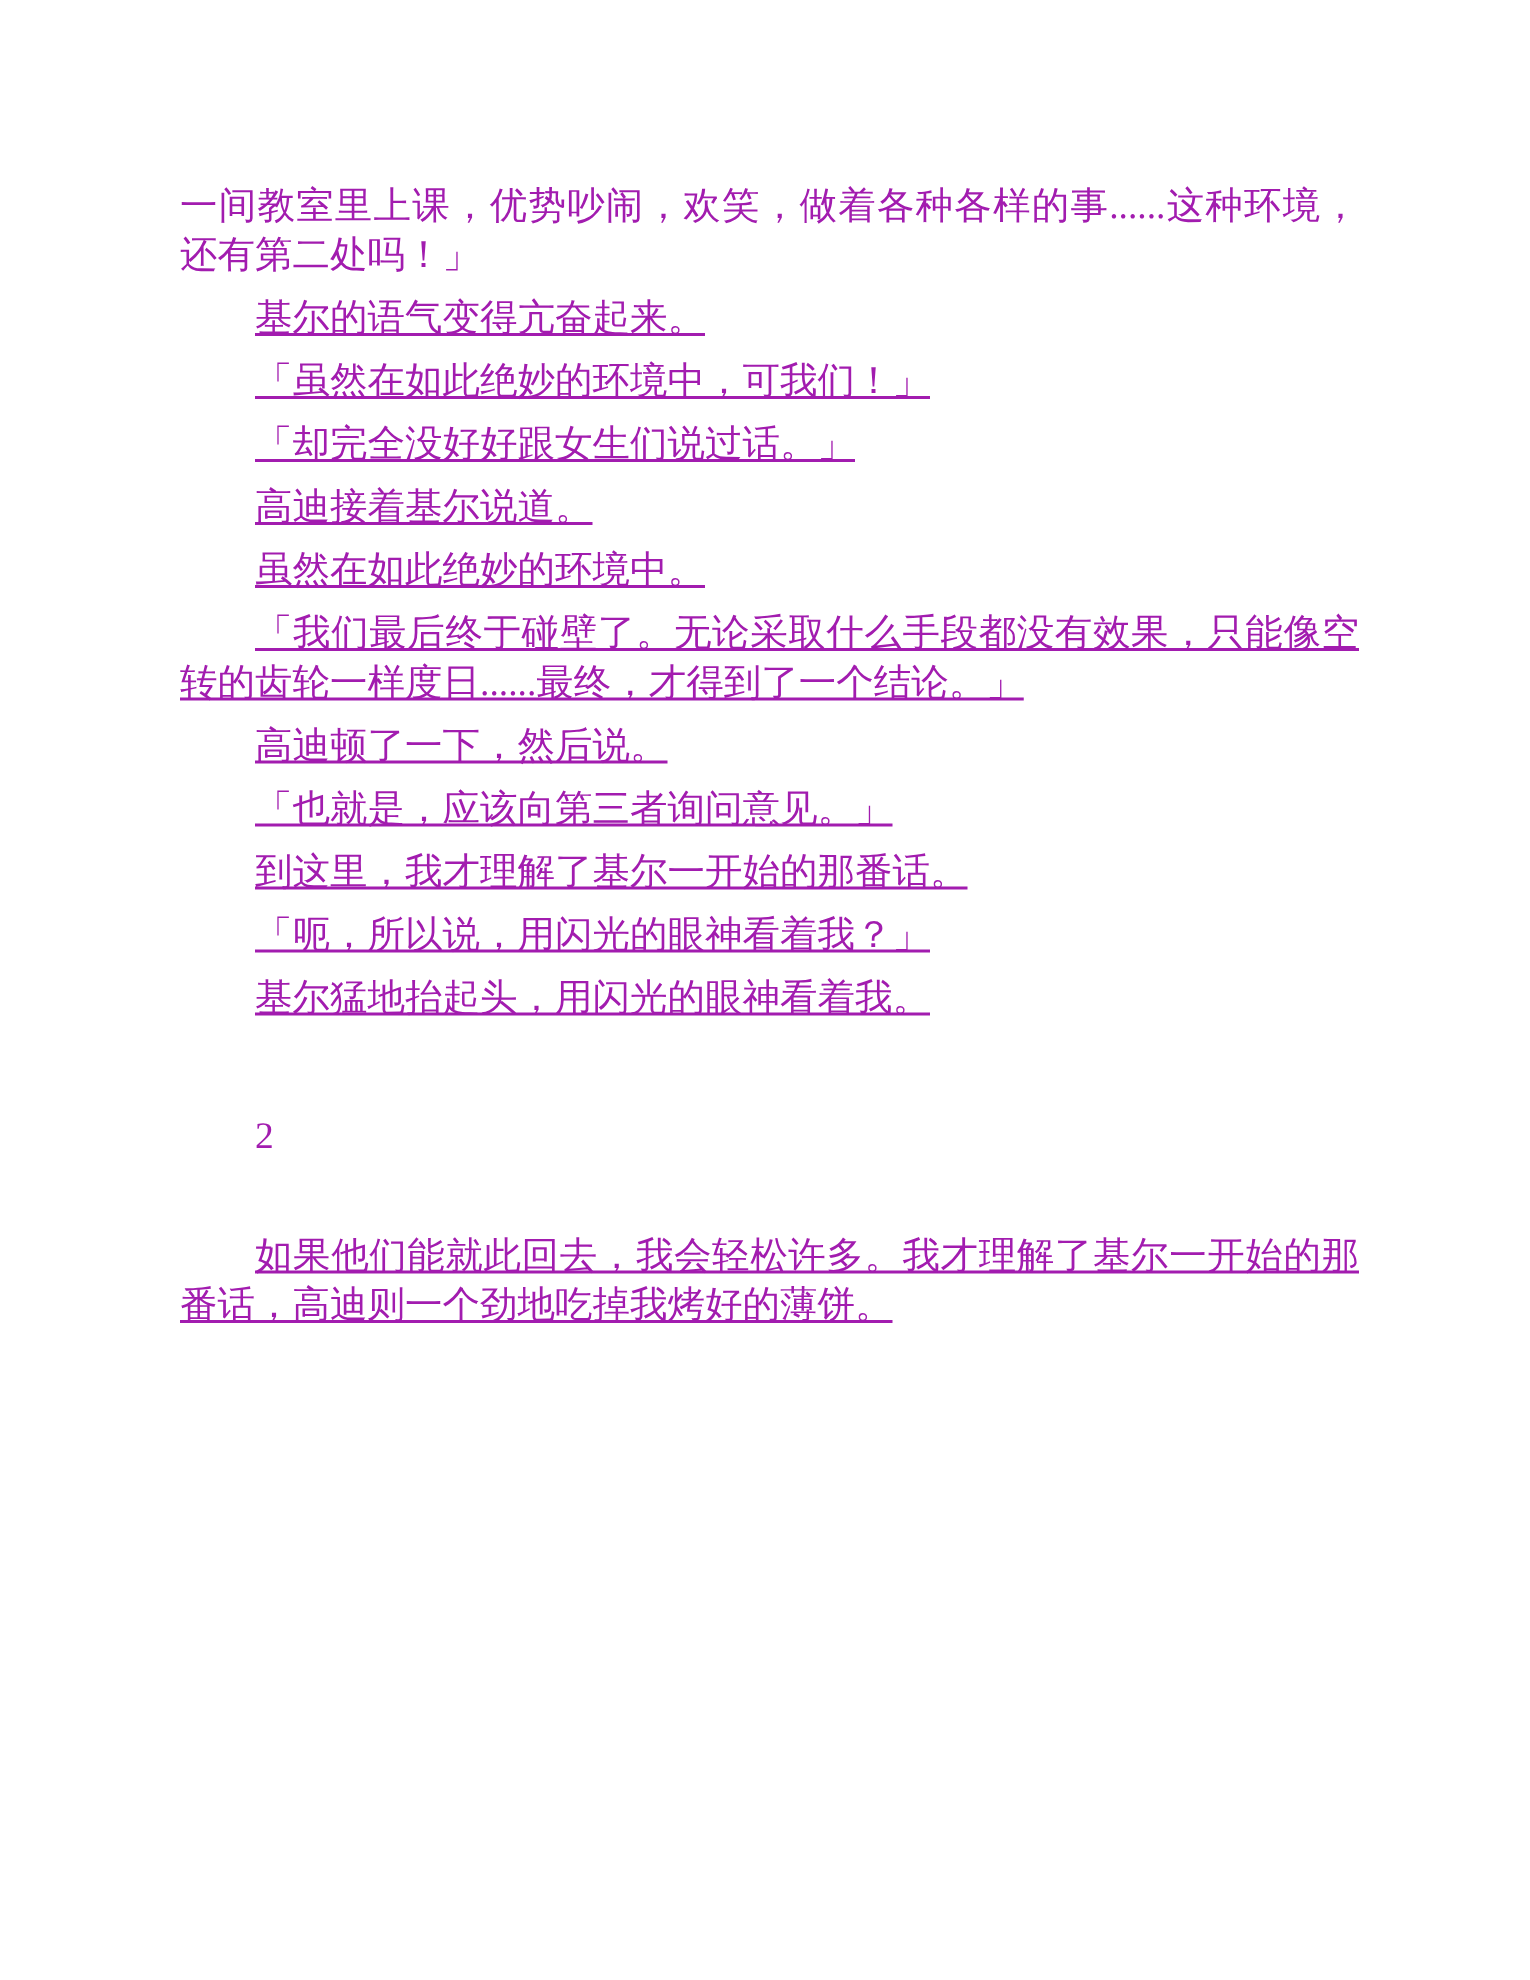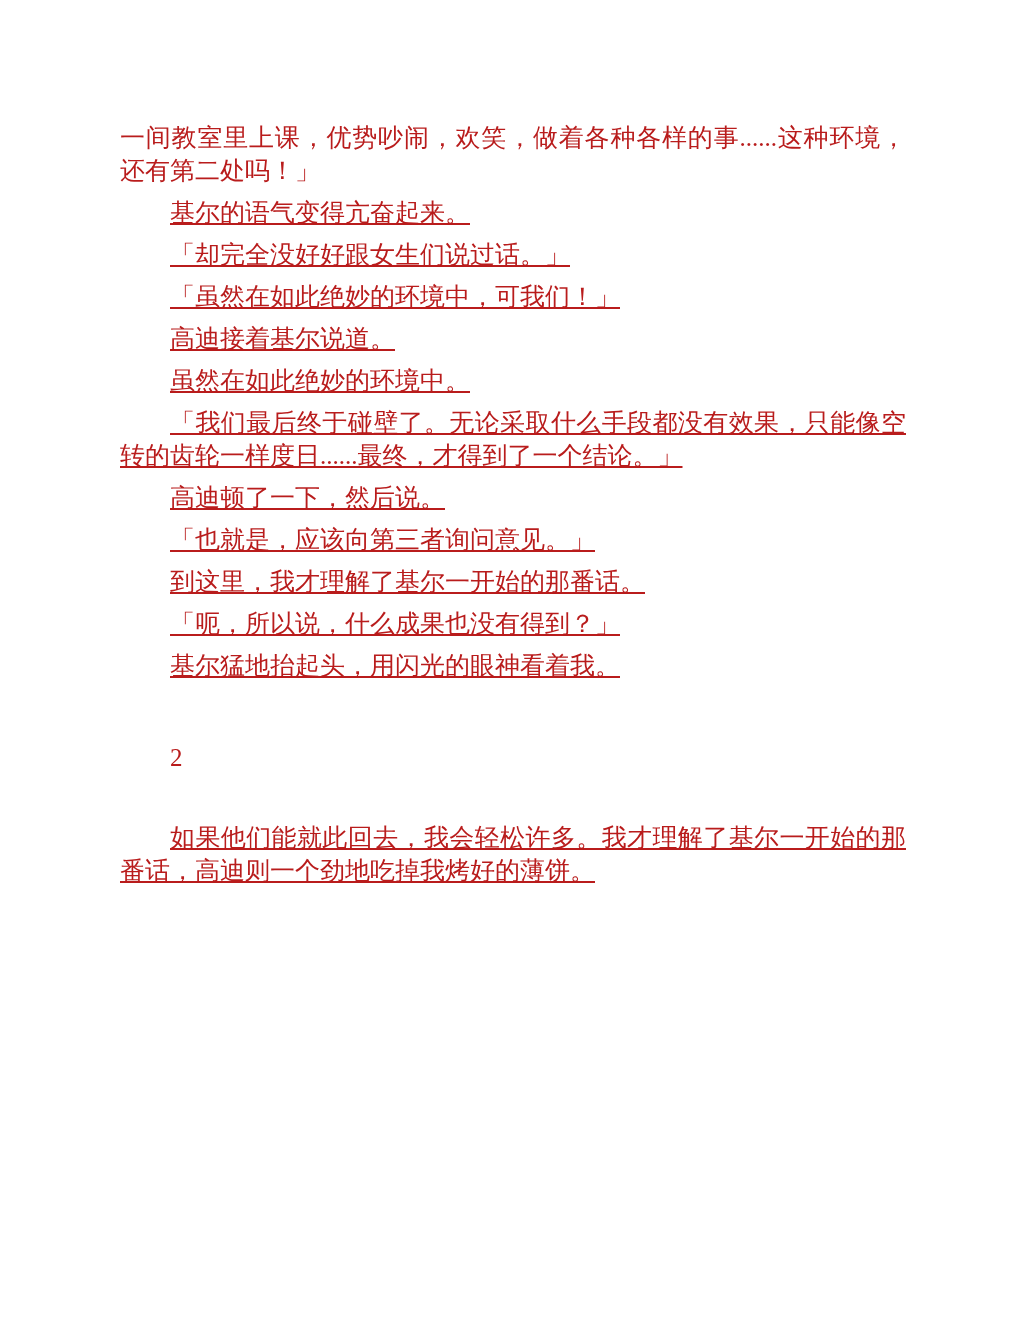--- a/index.html
+++ b/index.html
@@ -17,21 +17,21 @@
   .page {
     position: absolute;
     inset: 0;
     background: #ffffff;
   }
   .text-body {
     position: absolute;
     left: 120px;
     top: 121px;
     width: 786px;
-    color: #b91c1c;
+    color: #a21caf;
     font-size: 25px;
     line-height: 33px;
     text-align: justify;
     letter-spacing: 0;
   }
   .text-body p {
     margin: 0 0 9px 0;
     padding: 0;
   }
   p.plain { text-indent: 0; }
@@ -43,26 +43,26 @@
     margin-bottom: 47px;
   }
 </style>
 </head>
 <body>
 
 <div class="page">
   <div class="text-body">
       <p class="plain">一间教室里上课，优势吵闹，欢笑，做着各种各样的事......这种环境，还有第二处吗！」</p>
       <p class="indent">基尔的语气变得亢奋起来。</p>
+      <p class="indent">「虽然在如此绝妙的环境中，可我们！」</p>
       <p class="indent">「却完全没好好跟女生们说过话。」</p>
-      <p class="indent">「虽然在如此绝妙的环境中，可我们！」</p>
       <p class="indent">高迪接着基尔说道。</p>
       <p class="indent">虽然在如此绝妙的环境中。</p>
       <p class="indent">「我们最后终于碰壁了。无论采取什么手段都没有效果，只能像空转的齿轮一样度日......最终，才得到了一个结论。」</p>
       <p class="indent">高迪顿了一下，然后说。</p>
       <p class="indent">「也就是，应该向第三者询问意见。」</p>
       <p class="indent">到这里，我才理解了基尔一开始的那番话。</p>
-      <p class="indent">「呃，所以说，什么成果也没有得到？」</p>
+      <p class="indent">「呃，所以说，用闪光的眼神看着我？」</p>
       <p class="indent">基尔猛地抬起头，用闪光的眼神看着我。</p>
       <p class="section-number">2</p>
       <p class="indent">如果他们能就此回去，我会轻松许多。我才理解了基尔一开始的那番话，高迪则一个劲地吃掉我烤好的薄饼。</p>
     </div>
 </div>
 
 </body></html>

